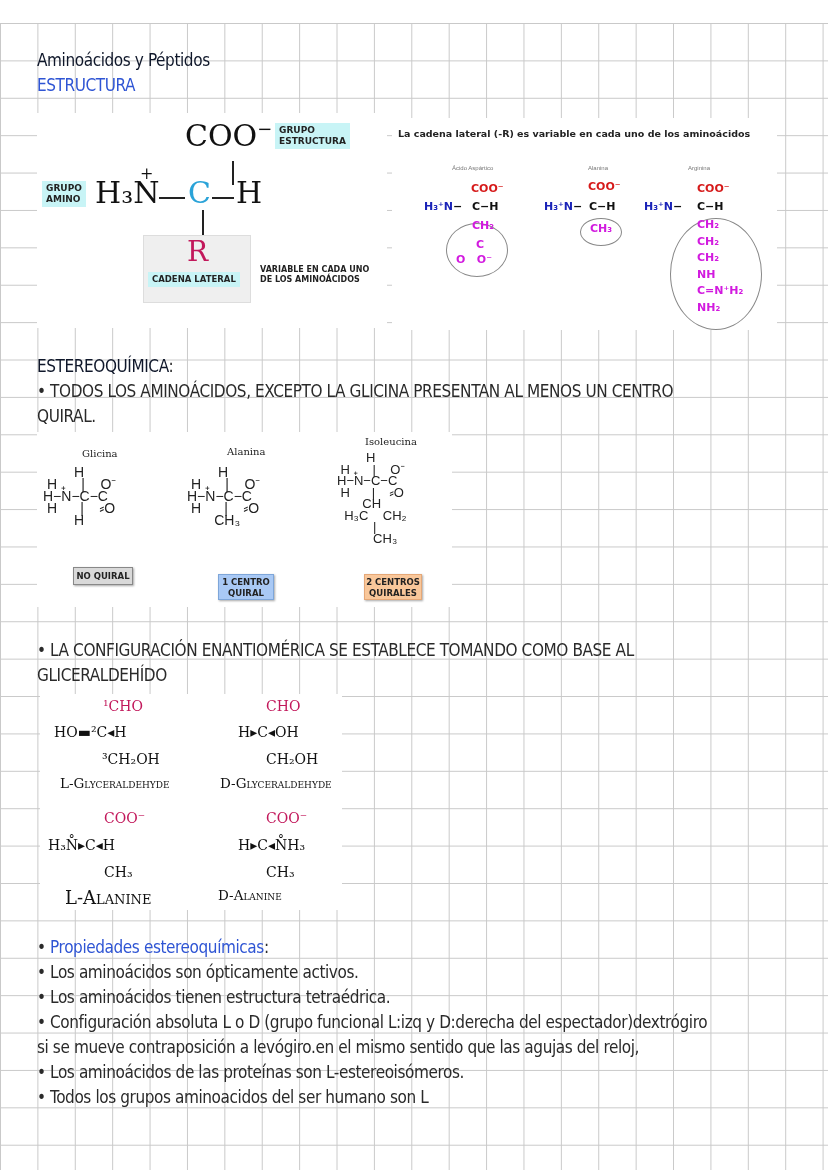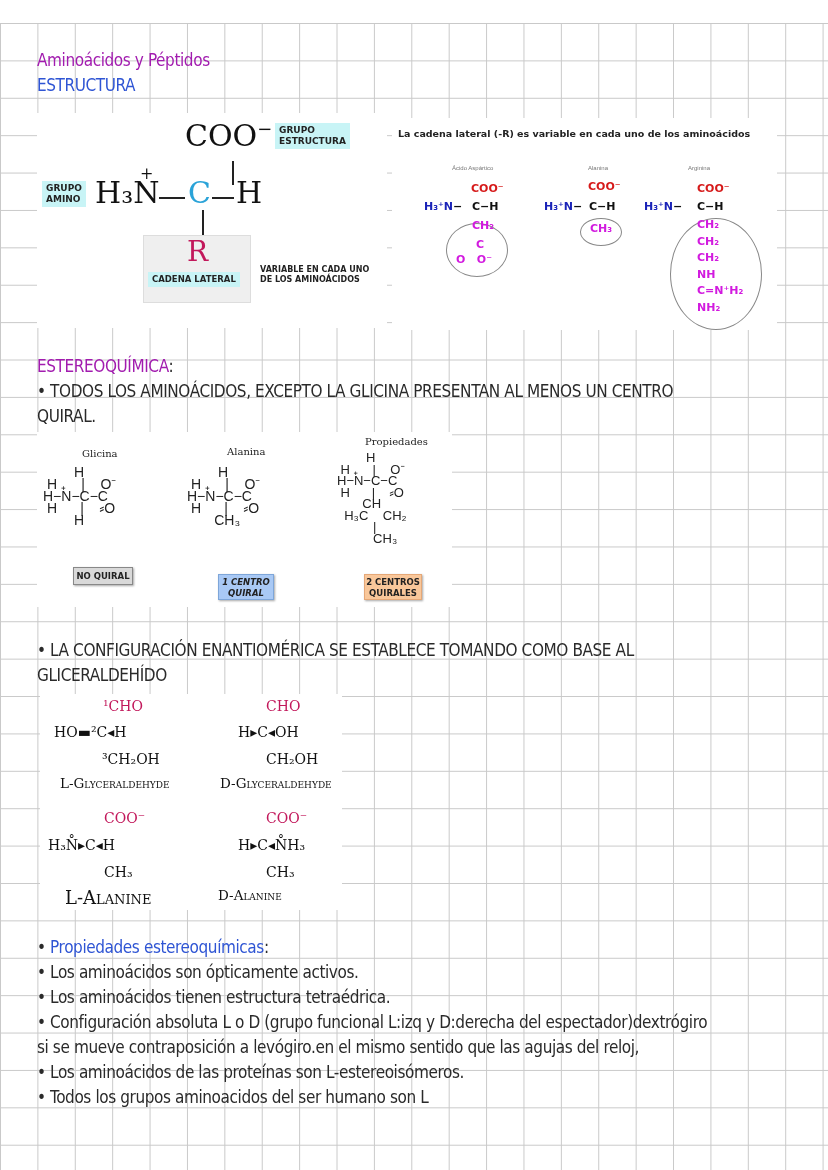--- a/index.html
+++ b/index.html
@@ -15,21 +15,21 @@
       linear-gradient(to bottom, #c9c9c9 1px, transparent 1px);
     background-size:37.4px 37.4px;
     background-position:0 0;
   }
   .abs { position:absolute; }
   .note {
     font-family:"DejaVu Sans Condensed","DejaVu Sans", sans-serif;
     font-stretch:condensed;
     font-size:17px; color:#2a2a2a; letter-spacing:-0.4px; white-space:nowrap;
   }
-  .red { color:#a21caf; }
+  .red { color:#0f172a; }
   .blue { color:#2f55d4; }
   .img { position:absolute; background:#fff; }
   .serif { font-family:"DejaVu Serif","Liberation Serif", serif; }
   .tag {
     position:absolute; background:#c8f4f6; font-weight:bold; font-size:9px;
     line-height:11px; padding:2px 4px; color:#222; font-family:"DejaVu Sans", sans-serif;
   }
   .chip {
     position:absolute; font-weight:bold; font-size:8.5px; text-align:center;
     line-height:11px; border:1px solid #888; font-family:"DejaVu Sans", sans-serif;
@@ -126,34 +126,34 @@
  H      |    ⸗O
         H</pre>
 
   <div class="abs serif" style="left:190px;top:14px;font-size:10px;color:#222;">Alanina</div>
   <pre class="abs mono-mol" style="left:150px;top:34px;margin:0;line-height:12px;font-size:14px;">        H
  H ₊    |    O⁻
 H−N−C−C
  H      |    ⸗O
        CH₃</pre>
 
-  <div class="abs serif" style="left:328px;top:4px;font-size:10px;color:#222;">Propiedades</div>
+  <div class="abs serif" style="left:328px;top:4px;font-size:10px;color:#222;">Isoleucina</div>
   <pre class="abs mono-mol" style="left:300px;top:20px;margin:0;line-height:11.5px;font-size:13px;">        H
  H ₊    |    O⁻
 H−N−C−C
  H      |    ⸗O
        CH
   H₃C    CH₂
           |
           CH₃</pre>
 
   <div class="chip" style="left:36px;top:135px;width:58px;height:16px;line-height:16px;background:#d9d9d9;">
     <span>NO QUIRAL</span>
   </div>
-  <div class="chip" style="left:181px;top:142px;width:56px;height:26px;padding-top:2px;box-sizing:border-box;background:#a9c9f5;border-color:#7ea6d9;font-style:italic;">
+  <div class="chip" style="left:181px;top:142px;width:56px;height:26px;padding-top:2px;box-sizing:border-box;background:#a9c9f5;border-color:#7ea6d9;">
     <div>1 CENTRO</div>
       <div>QUIRAL</div>
   </div>
   <div class="chip" style="left:327px;top:142px;width:58px;height:26px;padding-top:2px;box-sizing:border-box;background:#f9c79a;border-color:#e5a878;">
     <div>2 CENTROS</div>
       <div>QUIRALES</div>
   </div>
 </div>
 
 <div class="abs note" style="left:37px;top:640px;">• LA CONFIGURACIÓN ENANTIOMÉRICA SE ESTABLECE TOMANDO COMO BASE AL</div>

